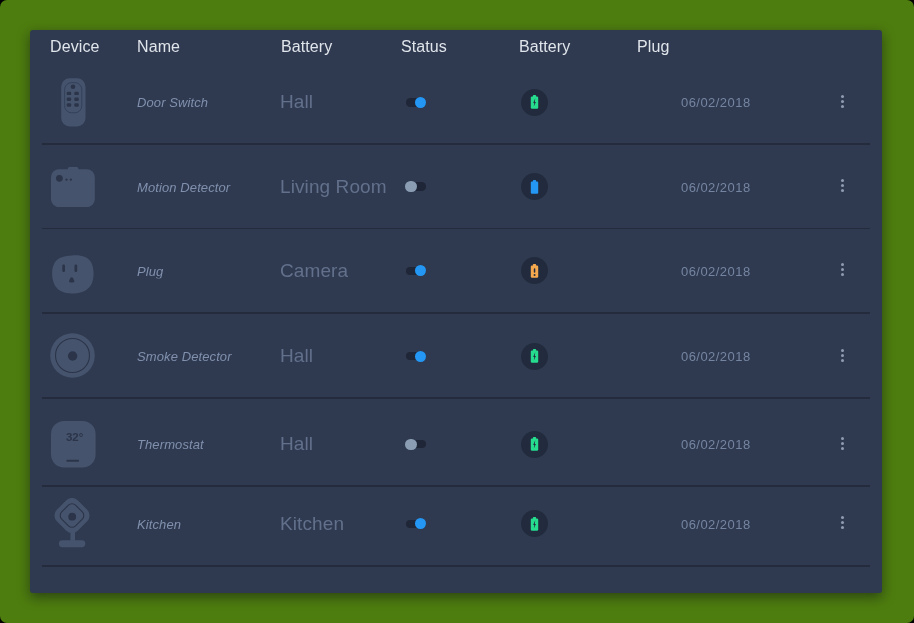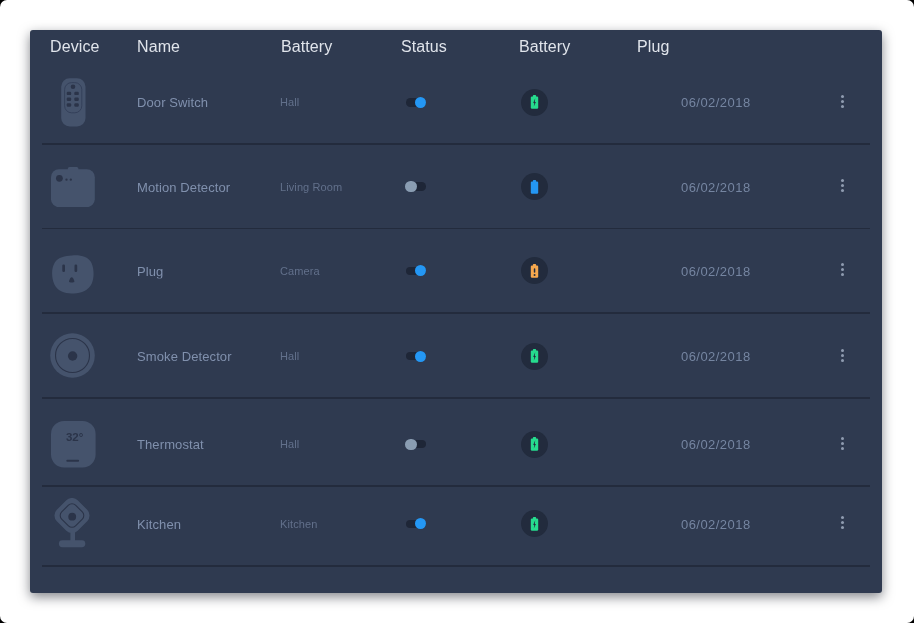--- a/index.html
+++ b/index.html
@@ -1,31 +1,31 @@
 <!DOCTYPE html>
 <html><head>
 <meta charset="utf-8">
 <style>
   * { margin:0; padding:0; box-sizing:border-box; }
   html,body { width:914px; height:623px; background:#000; overflow:hidden;
     font-family:"Liberation Sans", sans-serif; }
   .page { position:absolute; left:0; top:0; width:914px; height:623px;
-    background:#ffffff; border-radius:7px; overflow:hidden; }
+    background:#4d7c0f; border-radius:7px; overflow:hidden; }
   .panel { position:absolute; left:30px; top:30px; width:852px; height:563px;
     background:#2F3A50; border-radius:3px;
     box-shadow:0 4px 12px rgba(10,14,24,0.5); }
   .h { position:absolute; will-change:transform; font-size:16px; color:#E0E4EB; letter-spacing:0.1px;
     top:16.8px; transform:translateY(-50%); white-space:nowrap; }
   .row { position:absolute; left:0; width:852px; height:84.3px; }
   .sep { position:absolute; left:12px; right:12px; bottom:-0.6px; height:1.6px;
     background:#232B3D; }
   .row svg { position:absolute; }
   .nm { position:absolute; will-change:transform; left:107.2px; font-size:13px; color:#8090AD;
-    top:50%; transform:translateY(-50%); white-space:nowrap; letter-spacing:0.1px; }
-  .lc { position:absolute; will-change:transform; left:249.5px; font-size:11px; color:#62708B;
+    top:50%; transform:translateY(-50%); white-space:nowrap; letter-spacing:0.1px;font-style:italic; }
+  .lc { position:absolute; will-change:transform; left:249.5px; font-size:19px; color:#62708B;
     top:50%; transform:translateY(-50%); white-space:nowrap; letter-spacing:0.1px; }
   .dt { position:absolute; will-change:transform; left:607px; font-size:13px; color:#7585A1;
     top:50%; transform:translateY(-50%); white-space:nowrap; letter-spacing:0.45px;margin-left:44px; }
   .tg { position:absolute; left:375.8px; top:50%; margin-top:-4.25px;
     width:20px; height:8.5px; border-radius:4.25px; background:#1E2637; }
   .tg .kn { position:absolute; top:-1.4px; width:11.2px; height:11.2px;
     border-radius:50%; }
   .tg.on .kn { right:-0.6px; background:#2497F4; }
   .tg.off .kn { left:-0.4px; background:#8A9DB2; }
   .bd { position:absolute; left:490.8px; top:50%; margin-top:-13.5px;

